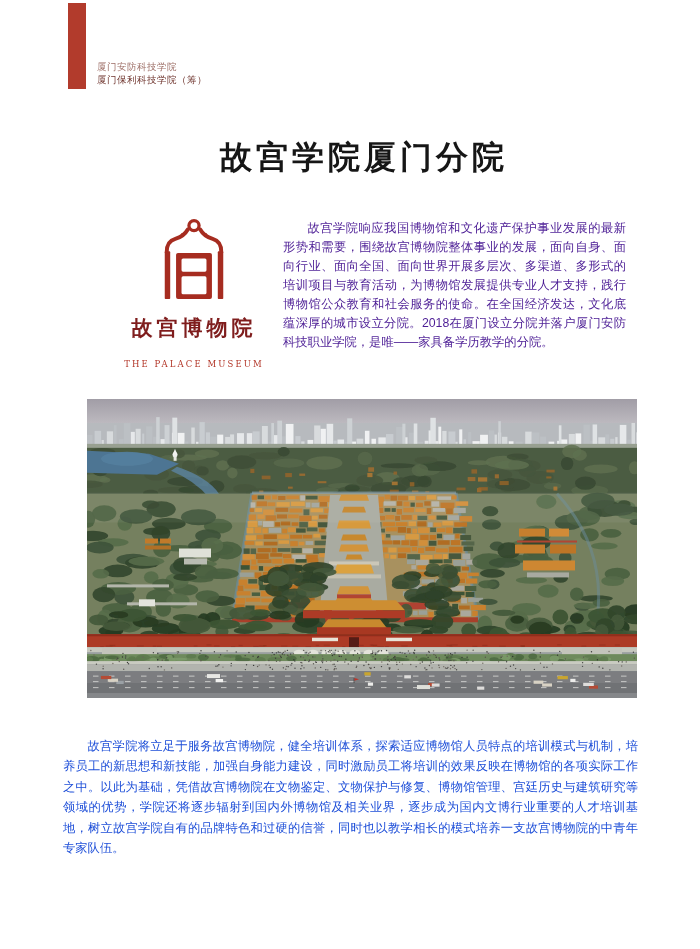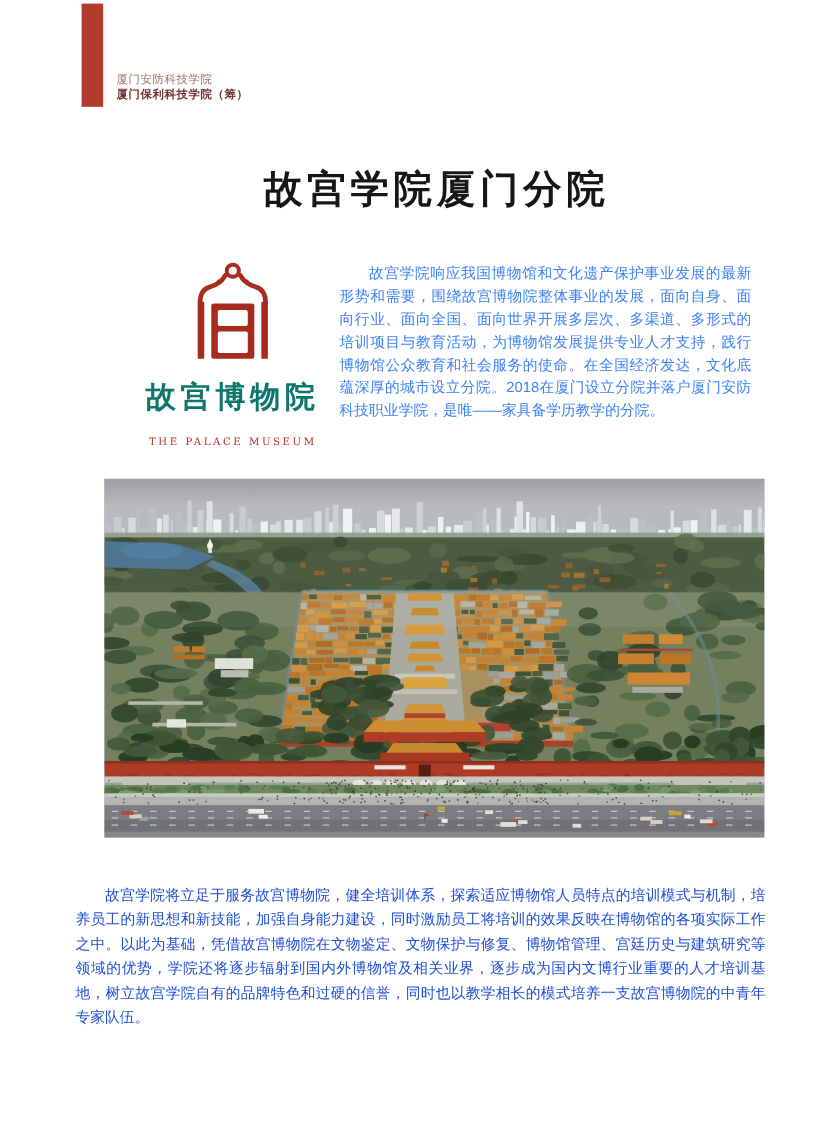--- a/index.html
+++ b/index.html
@@ -3,38 +3,38 @@
 <meta charset="utf-8">
 <style>
   html,body{margin:0;padding:0;background:#ffffff;}
   .page{
     position:relative;width:700px;height:949px;background:#ffffff;overflow:hidden;
     font-family:"Liberation Sans","DejaVu Sans",sans-serif;
   }
   .red-bar{position:absolute;left:68px;top:3px;width:18px;height:86px;background:#b23b2c;}
   .header-text{position:absolute;left:97px;top:60px;}
   .org1{font-size:9.5px;line-height:13px;color:#9d6e66;letter-spacing:0.5px;}
-  .org2{font-size:9.5px;line-height:13px;color:#6e332c;font-weight:bold;letter-spacing:0.5px;}
+  .org2{font-size:9.5px;line-height:13px;color:#6e332c;font-weight:normal;letter-spacing:0.5px;}
   .title{
     position:absolute;left:14px;top:136px;width:700px;margin:0;
     text-align:center;font-size:32px;font-weight:bold;letter-spacing:4px;color:#161616;
   }
   .logo{position:absolute;left:113px;top:216px;width:162px;text-align:center;}
   .seal{width:78px;height:91px;display:block;margin:0 auto;}
   .calligraphy{
     margin-top:7px;font-family:"DejaVu Serif","Liberation Serif",serif;
-    font-size:25px;font-weight:bold;color:#0f766e;letter-spacing:4px;white-space:nowrap;
+    font-size:21px;font-weight:bold;color:#7f1d1d;letter-spacing:4px;white-space:nowrap;
   }
   .logo-caption{
     margin-top:17px;font-family:"DejaVu Serif","Liberation Serif",serif;
     font-size:8.5px;color:#b23527;letter-spacing:2.1px;white-space:nowrap;
   }
   .intro{
     position:absolute;left:283px;top:219px;width:343px;margin:0;
-    font-size:12.3px;line-height:19px;color:#3b82f6;text-align:justify;text-indent:2em;
+    font-size:12.3px;line-height:19px;color:#4c1d95;text-align:justify;text-indent:2em;
   }
   .photo{
     position:absolute;left:87px;top:399px;width:550px;height:299px;margin:0;background:#9aa0a0;
   }
   .photo svg{display:block;width:100%;height:100%;}
   .body-text{
     position:absolute;left:63px;top:736px;width:575px;margin:0;
     font-size:12.3px;line-height:20.4px;color:#1d4ed8;text-align:justify;text-indent:2em;
   }
 </style>

